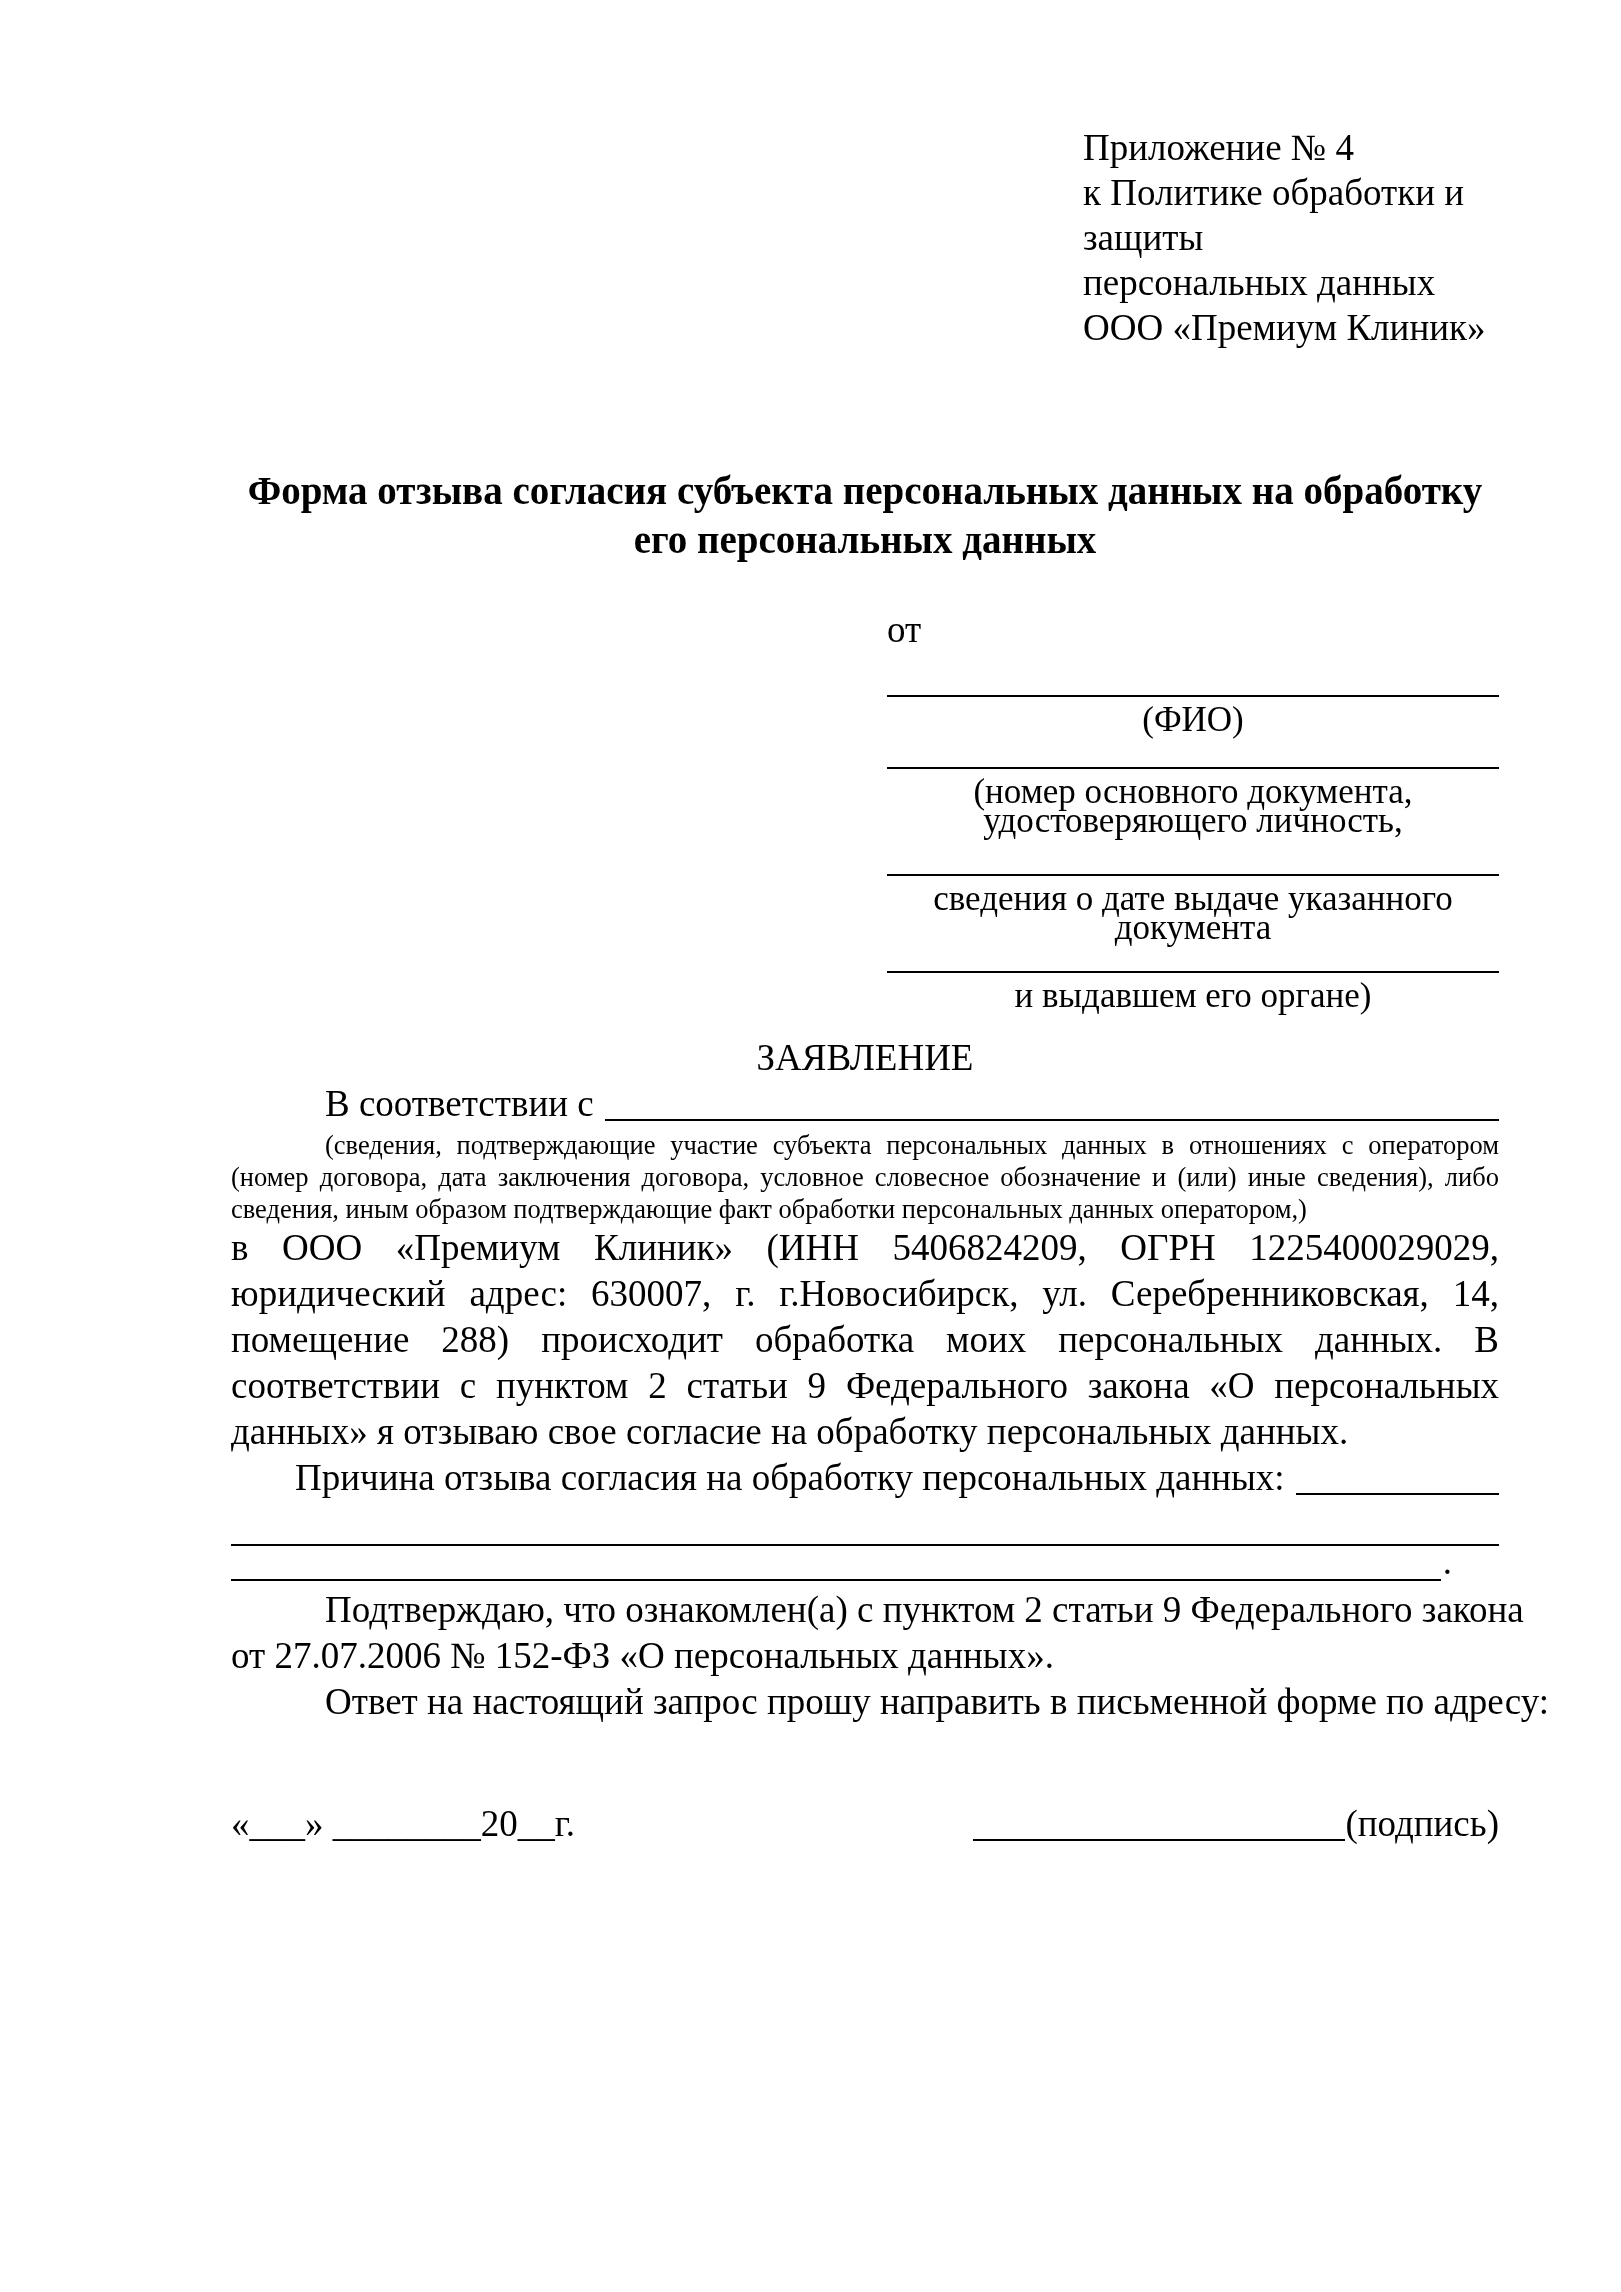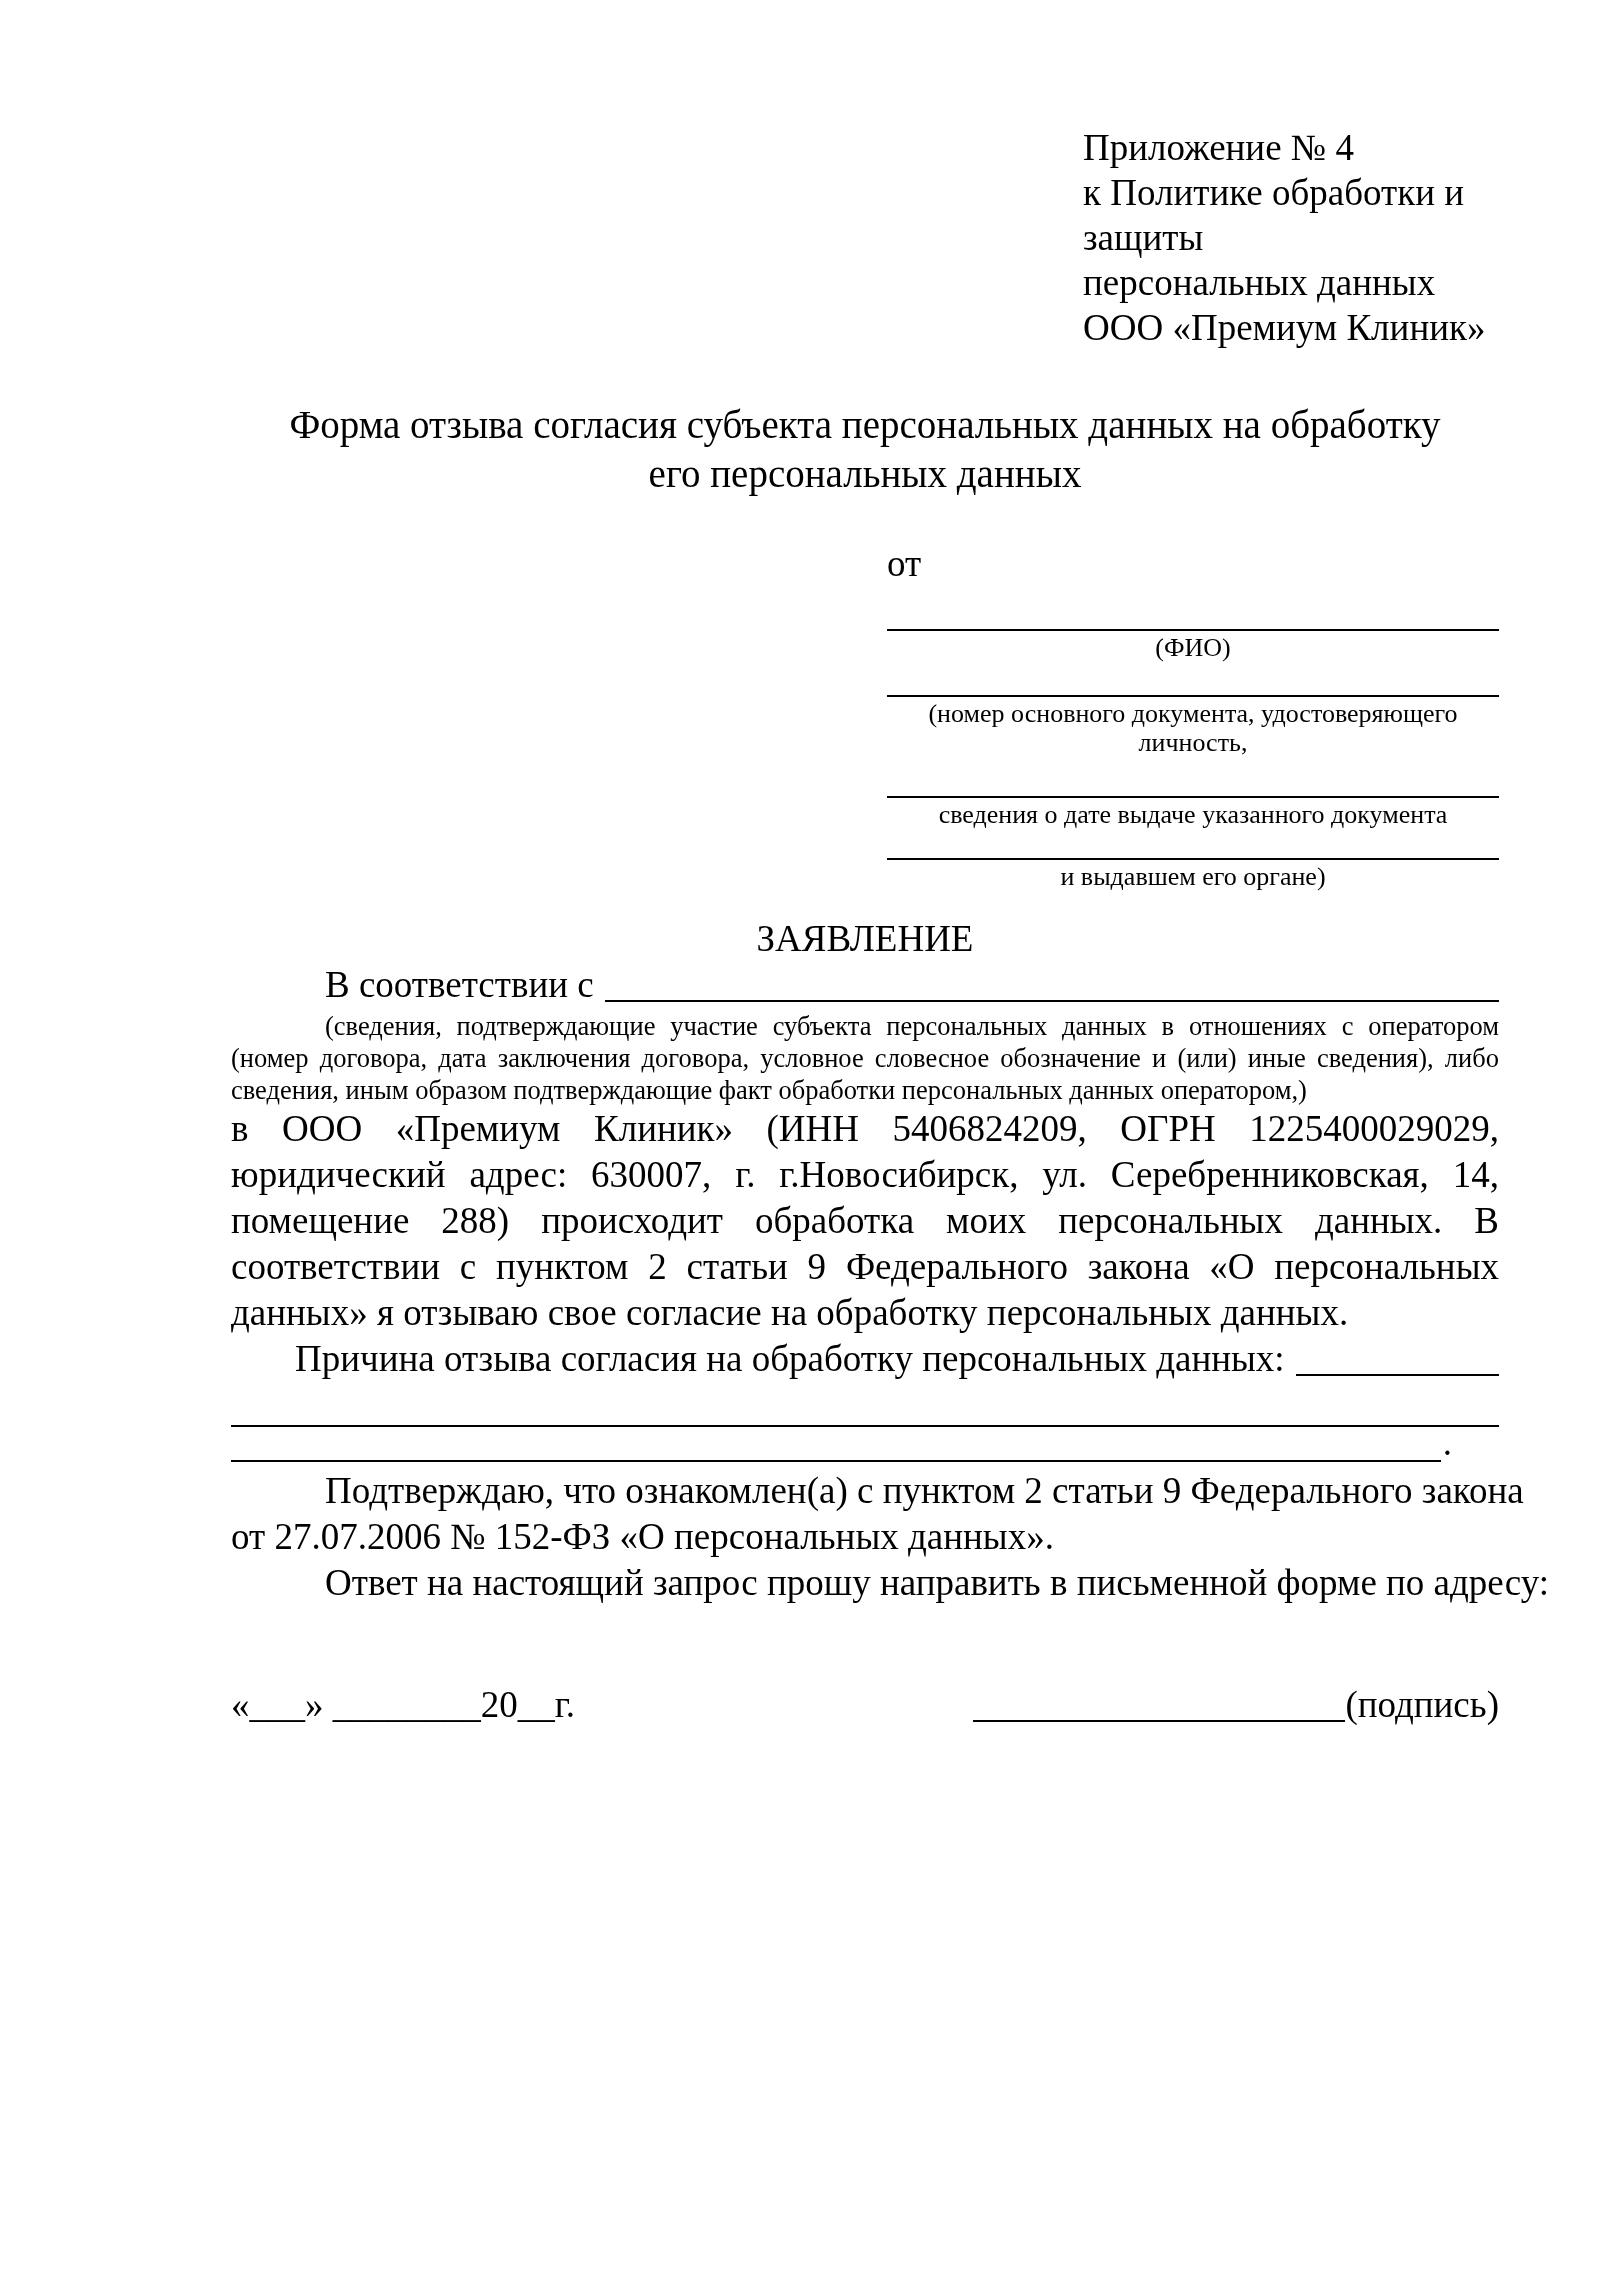--- a/index.html
+++ b/index.html
@@ -15,46 +15,46 @@
     overflow: hidden;
   }
   
   .header-note {
     margin-left: 852px;
     font-size: 37px;
     line-height: 45px;
   }
   
   .doc-title {
-    margin-top: 50px;
+    margin-top: 116px;
     text-align: center;
-    font-weight: normal;
+    font-weight: bold;
     font-size: 39px;
     line-height: 49px;
   }
   
   .addressee {
     margin-left: 656px;
     margin-top: 43px;
     font-size: 37px;
     line-height: 45px;
   }
   .field-line {
     border-bottom: 2.9px solid #000;
     height: 0;
   }
   .fl-1 { margin-top: 43px; }
   .fl-2 { margin-top: 33px; }
   .fl-3 { margin-top: 39px; }
   .fl-4 { margin-top: 29px; }
   .field-caption {
     text-align: center;
-    font-size: 26px;
+    font-size: 35px;
     line-height: 29px;
-    padding-top: 2px;
+    padding-top: 8px;
   }
   
   .statement-heading {
     margin-top: 25px;
     text-align: center;
     font-size: 37px;
     line-height: 46px;
   }
   .intro-row {
     display: flex;

